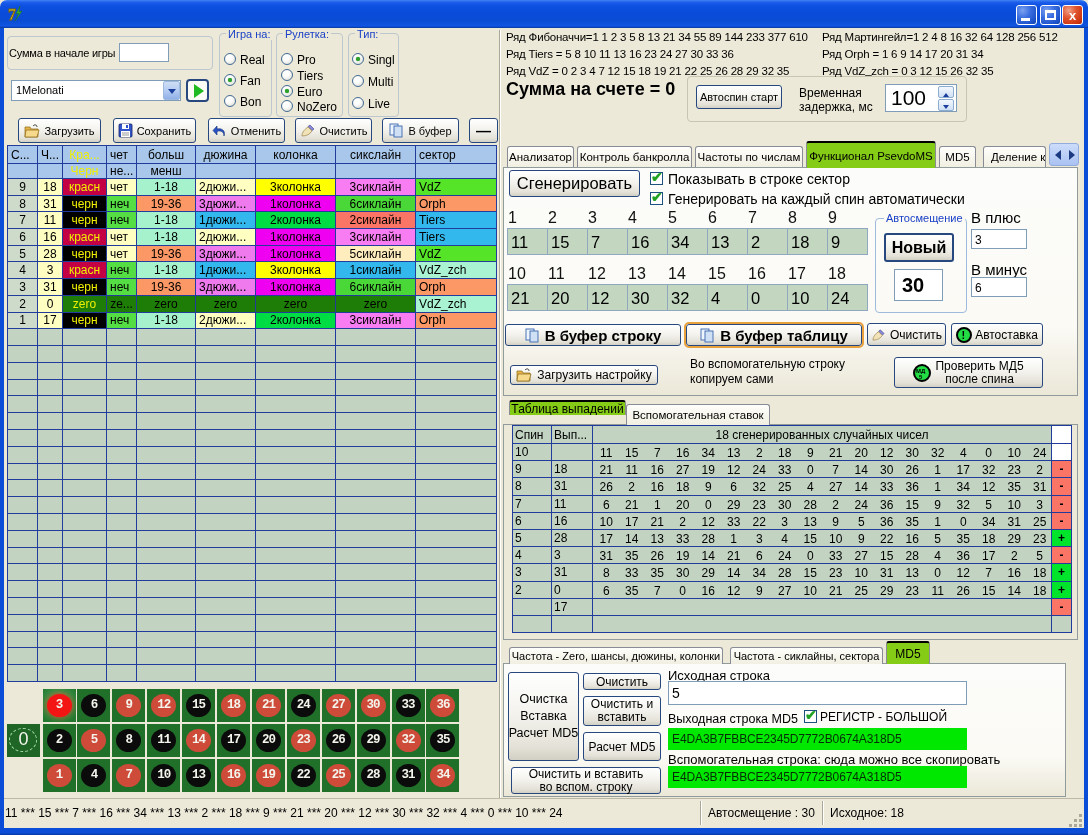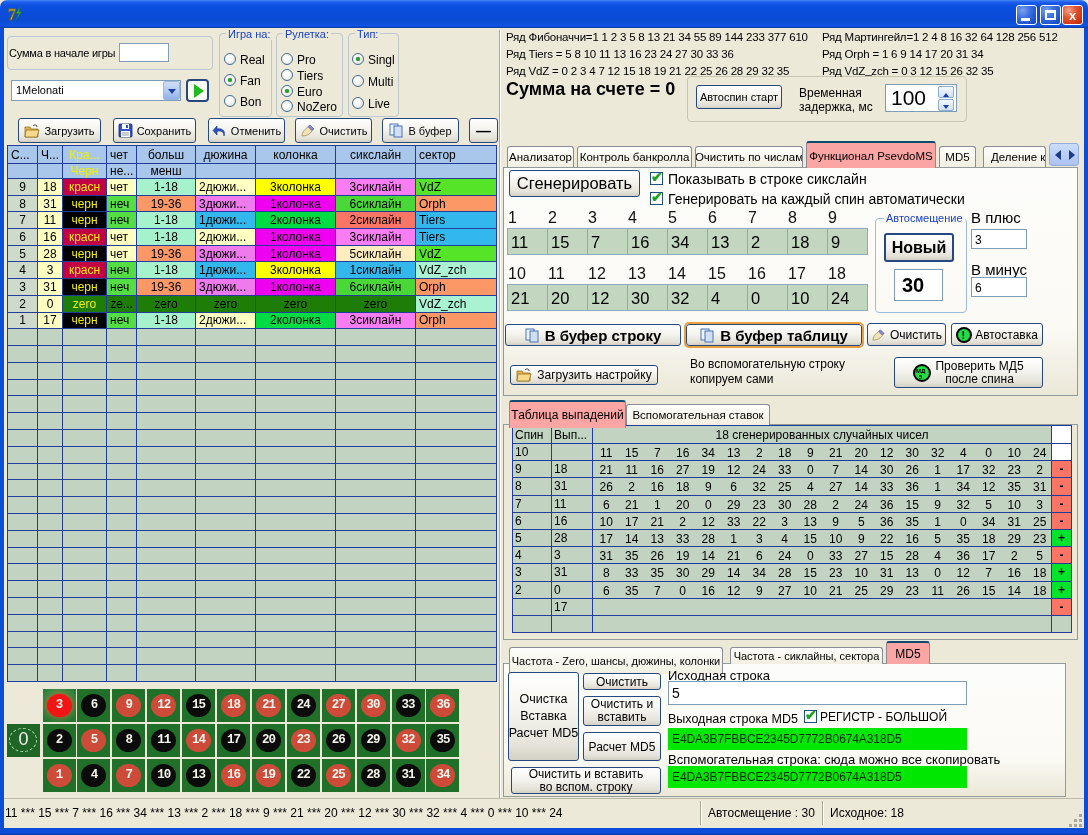--- a/index.html
+++ b/index.html
@@ -6,21 +6,21 @@
 .a{position:absolute;}
 .gb{position:absolute;border:1px solid #bcc7cf;border-radius:4px;}
 .gbl{position:absolute;color:#1a41c8;font-size:11px;background:#ece9d8;padding:0 2px;}
 .btn{position:absolute;border:1px solid #27487f;border-radius:3px;background:linear-gradient(180deg,#ffffff 0%,#f4f3ee 45%,#e4e2d8 85%,#d2cfc4 100%);display:flex;align-items:center;justify-content:center;color:#000;white-space:nowrap;}
 .in{position:absolute;border:1px solid #7f9db9;background:#fff;color:#000;}
 .rad{position:absolute;width:12px;height:12px;border-radius:50%;border:1px solid #436a94;background:radial-gradient(circle at 40% 35%,#fff 30%,#e8e8e2 70%,#c9c9c2 100%);}
 .rdot{position:absolute;left:3px;top:3px;width:4px;height:4px;border-radius:50%;background:#2ca02c;box-shadow:0 0 1px #1c8a1c;}
 .cb{position:absolute;width:13px;height:13px;border:1px solid #1c5180;background:#fff;}
 .chk{position:absolute;left:0px;top:-4px;color:#21a121;font-size:14px;font-weight:bold;}
 .tab{position:absolute;border:1px solid #898c95;border-bottom:none;border-radius:3px 3px 0 0;background:linear-gradient(180deg,#fefefb,#f1efe2);display:flex;align-items:center;justify-content:center;font-size:11.5px;white-space:nowrap;overflow:hidden;}
-.tabsel{background:#fca5a5;border-top:2px solid #0c4a6e;z-index:5;}
+.tabsel{background:#84cc16;border-top:2px solid #000000;z-index:5;}
 .panel{position:absolute;border:1px solid #919b9c;background:linear-gradient(180deg,#fcfcfa 0%,#fbfaf5 70%,#ebe8d8 100%);}
 table{border-collapse:collapse;}
 </style></head><body>
 
 <div class="a" style="left:0;top:0;width:1088px;height:28px;border-radius:7px 7px 0 0;
 background:linear-gradient(180deg,#4287f5 0%,#2f6ff0 4%,#1b5cea 9%,#1153e4 17%,#0c4fdf 27%,#0a4cdc 39%,#0a4bd8 60%,#0b4dd4 75%,#0d50da 85%,#1054e2 92%,#0a47c8 97%,#07367f 100%);">
 <svg class="a" style="left:7px;top:4px" width="20" height="20" viewBox="0 0 20 20">
 <text x="1" y="16" font-size="16" font-weight="bold" fill="#f4d523" stroke="#7a6205" stroke-width="0.8" font-family="Liberation Serif">7</text>
 <path d="M13 2 L9 10 L12 9 L8 17 L15 7 L12 8 Z" fill="#3fba2f" stroke="#1c6e12" stroke-width="0.5"></path>
 </svg>
@@ -683,34 +683,34 @@
 <div class="a" style="left:938px;top:86px;width:16px;height:12px;border:1px solid #8cacd0;border-radius:2px;background:linear-gradient(180deg,#f4f8fe,#cfe0f4);">
     <div class="a" style="left:4px;top:3px;width:0;height:0;border:3px solid transparent;border-bottom:4px solid #1c3e9c;"></div>
   </div>
 <div class="a" style="left:938px;top:99px;width:16px;height:12px;border:1px solid #8cacd0;border-radius:2px;background:linear-gradient(180deg,#f4f8fe,#cfe0f4);">
     <div class="a" style="left:4px;top:5px;width:0;height:0;border:3px solid transparent;border-top:4px solid #1c3e9c;"></div>
   </div>
 
 <div class="panel" style="left:503px;top:167px;width:575px;height:229px;"></div>
 <div class="tab" style="left:507px;top:146px;width:67px;height:21px;">Анализатор</div>
 <div class="tab" style="left:577px;top:146px;width:115px;height:21px;">Контроль банкролла</div>
-<div class="tab" style="left:695px;top:146px;width:108px;height:21px;">Очистить по числам</div>
+<div class="tab" style="left:695px;top:146px;width:108px;height:21px;">Частоты по числам</div>
 <div class="tab tabsel" style="left:806px;top:141px;width:130px;height:27px;">Функционал PsevdoMS</div>
 <div class="tab" style="left:939px;top:146px;width:37px;height:21px;">MD5</div>
 <div class="tab" style="left:983px;top:146px;width:63px;height:21px;justify-content:flex-start;padding-left:7px;">Деление кол</div>
 <div class="a" style="left:1049px;top:143px;width:30px;height:23px;border-radius:3px;background:linear-gradient(180deg,#ccdcfa,#aac2f2);border:1px solid #94acdd;">
     <div class="a" style="left:5px;top:6px;width:0;height:0;border:5px solid transparent;border-right:6px solid #1c3a80;border-left:none;"></div>
     <div class="a" style="left:19px;top:6px;width:0;height:0;border:5px solid transparent;border-left:6px solid #1c3a80;border-right:none;"></div>
   </div>
 
 <div class="btn" style="left:509px;top:170px;width:131px;height:27px;font-size:16.5px;">Сгенерировать</div>
 <div class="cb" style="left:650px;top:172px;">
     <div class="chk">✔</div>
   </div>
-<div class="a" style="left:668px;top:171px;font-size:14px;">Показывать в строке сикслайн</div>
+<div class="a" style="left:668px;top:171px;font-size:14px;">Показывать в строке сектор</div>
 <div class="cb" style="left:650px;top:192px;">
     <div class="chk">✔</div>
   </div>
 <div class="a" style="left:668px;top:191px;font-size:14px;">Генерировать на каждый спин автоматически</div>
 
 <div class="a" style="left:508px;top:209px;font-size:16px;color:#111;">1</div>
 <div class="a" style="left:548px;top:209px;font-size:16px;color:#111;">2</div>
 <div class="a" style="left:588px;top:209px;font-size:16px;color:#111;">3</div>
 <div class="a" style="left:628px;top:209px;font-size:16px;color:#111;">4</div>
 <div class="a" style="left:668px;top:209px;font-size:16px;color:#111;">5</div>
@@ -818,21 +818,21 @@
 <div class="a" style="left:690px;top:357px;font-size:12px;line-height:15px;">Во вспомогательную строку<br>копируем сами</div>
 <div class="btn" style="left:894px;top:357px;width:149px;height:31px;font-size:12px;line-height:13px;">
     <svg width="18" height="18" viewBox="0 0 18 18" style="margin-right:4px">
       <circle cx="9" cy="9" r="8" fill="#22dd44" stroke="#000" stroke-width="2"></circle>
       <text x="3" y="9" font-size="6" font-weight="bold" fill="#000">МД</text>
       <text x="6" y="15" font-size="6" font-weight="bold" fill="#000">5</text>
     </svg>
     <div style="text-align:center;">Проверить МД5<br>после спина</div>
   </div>
 <div class="panel" style="left:503px;top:424px;width:575px;height:216px;background:#ece9d8;"></div>
-<div class="tab tabsel" style="left:509px;top:400px;width:117px;height:28px;font-size:12px;">Таблица выпадений</div>
+<div class="tab tabsel" style="left:509px;top:400px;width:117px;height:15px;font-size:12px;">Таблица выпадений</div>
 <div class="tab" style="left:626px;top:404px;width:144px;height:21px;font-size:11.5px;">Вспомогательная ставок</div>
 <table class="a" style="left:512px;top:425px;table-layout:fixed;font-size:12px;background:#c2d3c2;">
     <colgroup>
       <col style="width:39px">
       <col style="width:41px">
       <col style="width:459px">
       <col style="width:20px">
     </colgroup>
     <tbody>
       <tr style="height:18px;">
@@ -1074,21 +1074,21 @@
       </tr>
       <tr style="height:17.2px;">
         <td style="border:1px solid #223c9b;padding-left:2px;"></td>
         <td style="border:1px solid #223c9b;padding-left:2px;"></td>
         <td style="border:1px solid #223c9b;"></td>
         <td style="border:1px solid #223c9b;"></td>
       </tr>
     </tbody>
   </table>
 <div class="panel" style="left:503px;top:663px;width:563px;height:134px;"></div>
-<div class="tab" style="left:509px;top:647px;width:214px;height:27px;font-size:11px;">Частота - Zero, шансы, дюжины, колонки</div>
+<div class="tab" style="left:509px;top:647px;width:214px;height:17px;font-size:11px;">Частота - Zero, шансы, дюжины, колонки</div>
 <div class="tab" style="left:730px;top:647px;width:153px;height:17px;font-size:11px;">Частота - сиклайны, сектора</div>
 <div class="tab tabsel" style="left:886px;top:641px;width:44px;height:23px;font-size:12px;">MD5</div>
 
 <div class="btn" style="left:508px;top:672px;width:71px;height:89px;font-size:12.5px;line-height:17px;">
     <div style="text-align:center;">Очистка<br>Вставка<br>Расчет MD5</div>
   </div>
 <div class="btn" style="left:583px;top:673px;width:78px;height:17px;font-size:12px;">Очистить</div>
 <div class="btn" style="left:583px;top:696px;width:78px;height:30px;font-size:12px;line-height:13px;">
     <div style="text-align:center;">Очистить и<br>вставить</div>
   </div>

